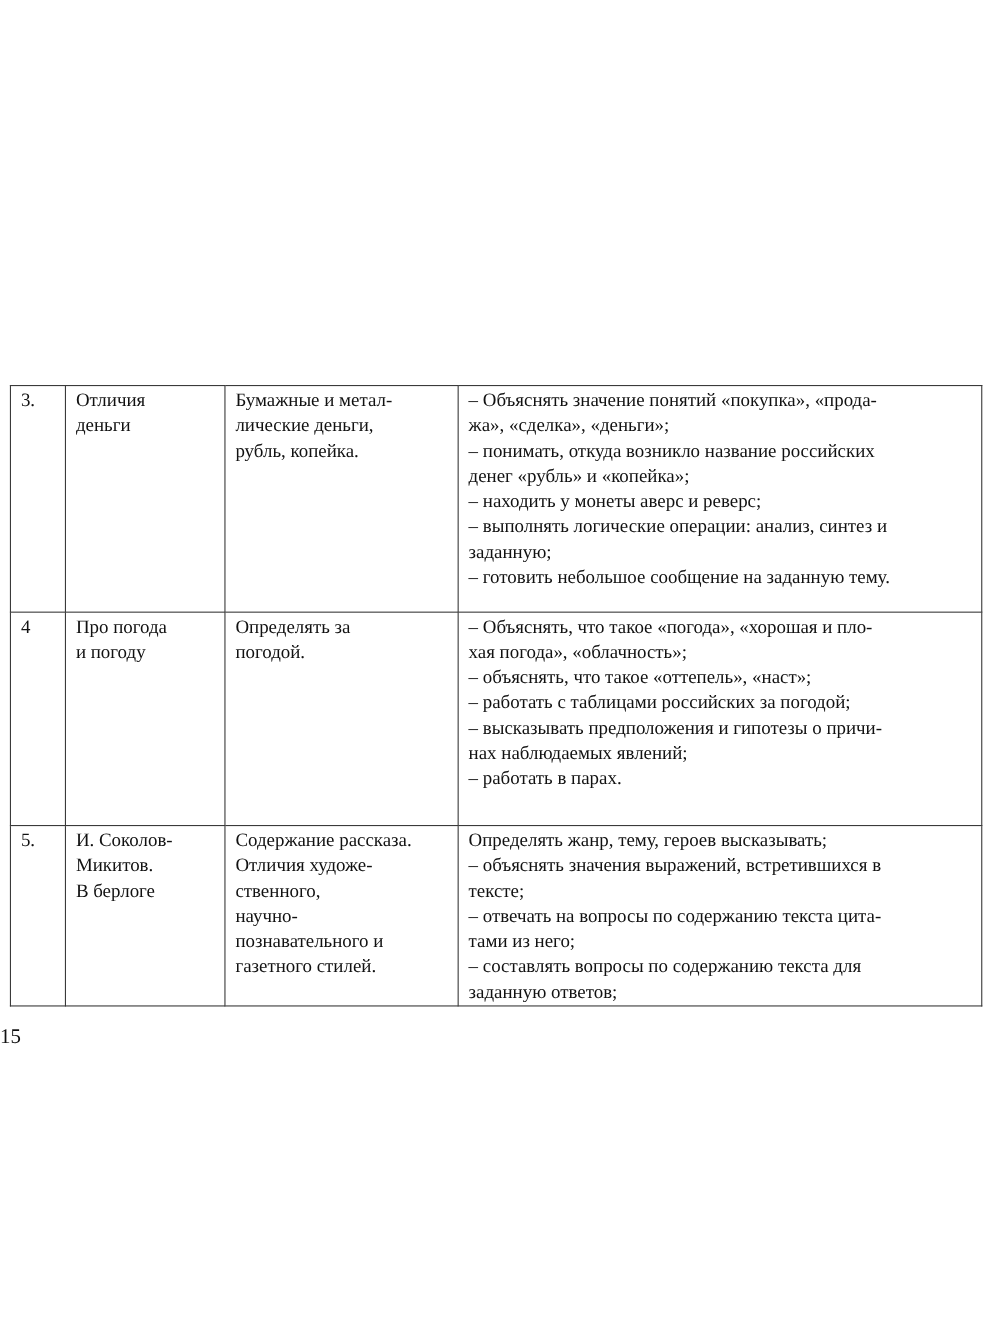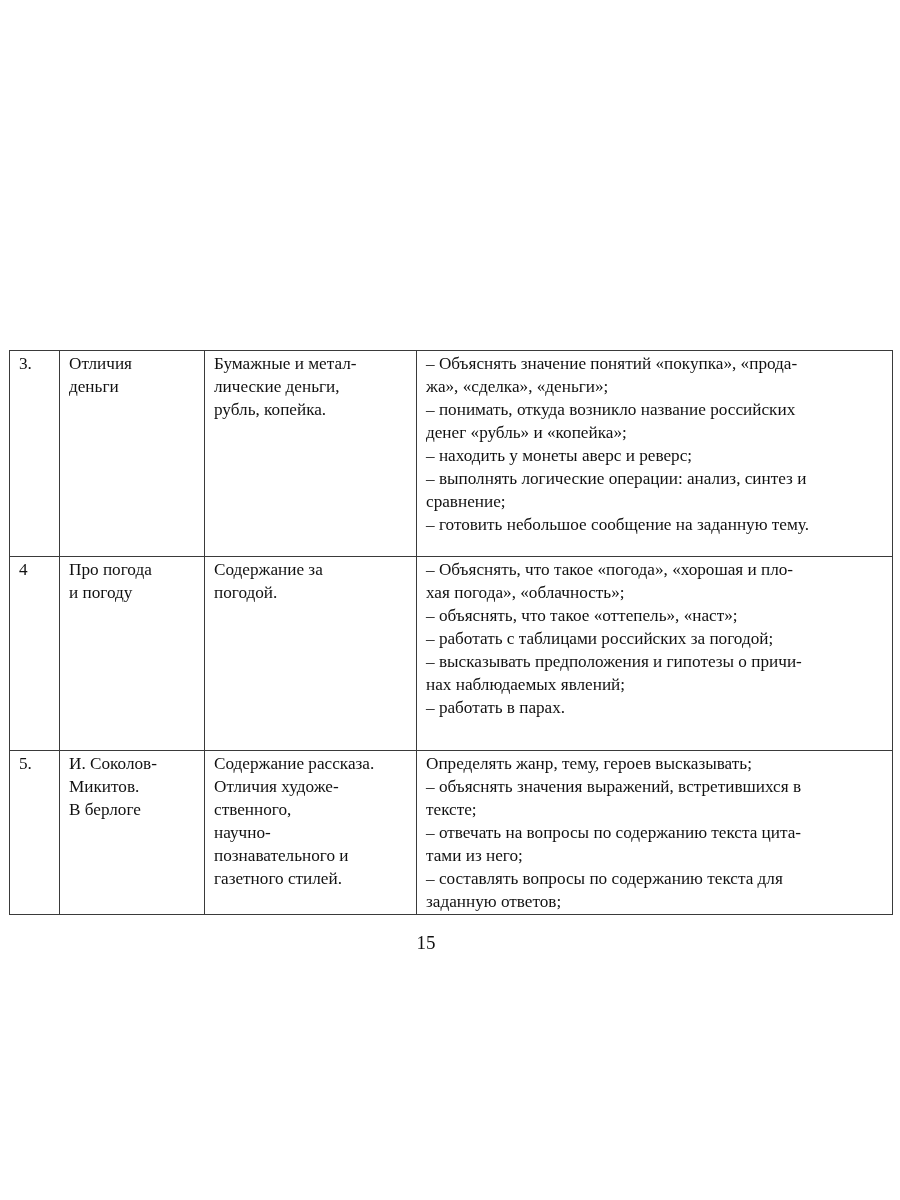--- a/index.html
+++ b/index.html
@@ -37,21 +37,21 @@
     .col-skills { width: 476px; }
     .row-3 { height: 206px; }
     .row-4 { height: 194px; }
     .row-5 { height: 164px; }
     .line { display: block; white-space: nowrap; }
     .page-number {
       position: absolute;
       left: 0;
       width: 852px;
       top: 931px;
-      text-align: center;
+      text-align: left;
       font-size: 19px;
       line-height: 24px;
     }
   </style>
 </head>
 <body>
 
 <table class="page-table">
   <colgroup>
     <col class="col-num">
@@ -74,35 +74,35 @@
         <span class="line">лические деньги,</span>
         <span class="line">рубль, копейка.</span>
       </td>
       <td>
         <span class="line">– Объяснять значение понятий «покупка», «прода-</span>
         <span class="line">жа», «сделка», «деньги»;</span>
         <span class="line">– понимать, откуда возникло название российских</span>
         <span class="line">денег «рубль» и «копейка»;</span>
         <span class="line">– находить у монеты аверс и реверс;</span>
         <span class="line">– выполнять логические операции: анализ, синтез и</span>
-        <span class="line">сравнение;</span>
+        <span class="line">заданную;</span>
         <span class="line">– готовить небольшое сообщение на заданную тему.</span>
       </td>
     </tr>
 
     <tr class="row-4">
       <td>
         <span class="line">4</span>
       </td>
       <td>
         <span class="line">Про погода</span>
         <span class="line">и погоду</span>
       </td>
       <td>
-        <span class="line">Содержание за</span>
+        <span class="line">Определять за</span>
         <span class="line">погодой.</span>
       </td>
       <td>
         <span class="line">– Объяснять, что такое «погода», «хорошая и пло-</span>
         <span class="line">хая погода», «облачность»;</span>
         <span class="line">– объяснять, что такое «оттепель», «наст»;</span>
         <span class="line">– работать с таблицами российских за погодой;</span>
         <span class="line">– высказывать предположения и гипотезы о причи-</span>
         <span class="line">нах наблюдаемых явлений;</span>
         <span class="line">– работать в парах.</span>

